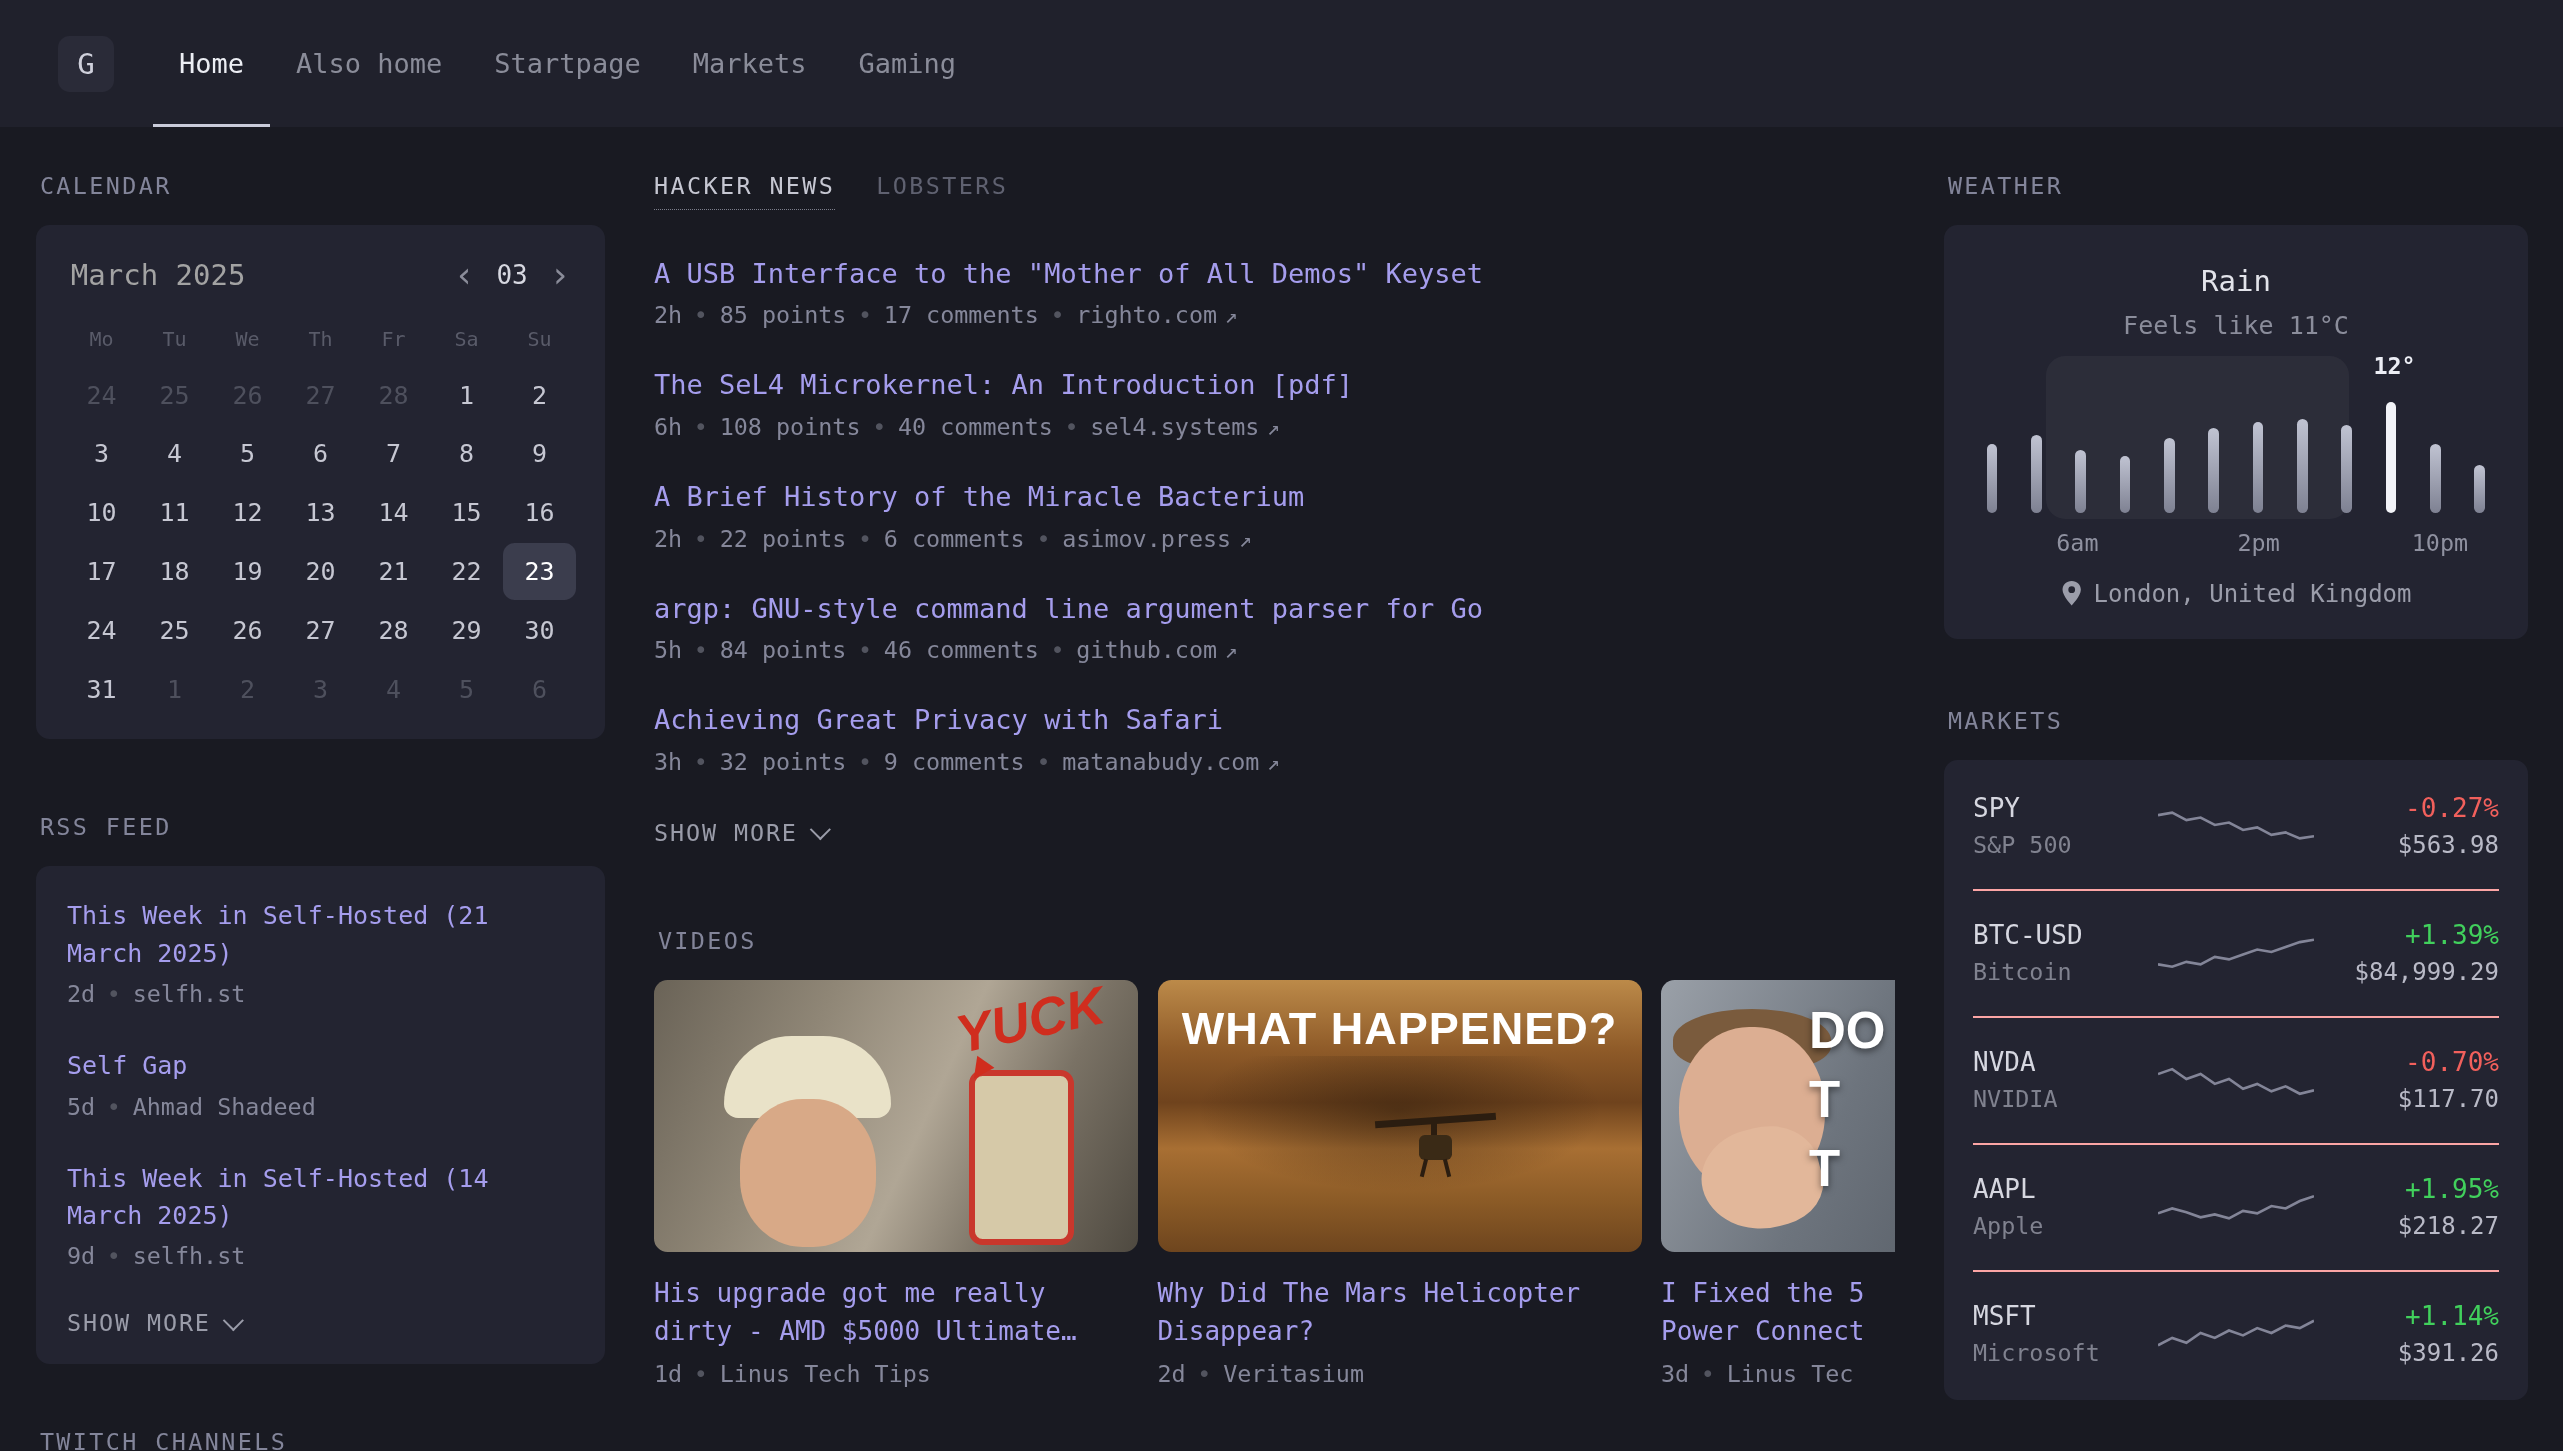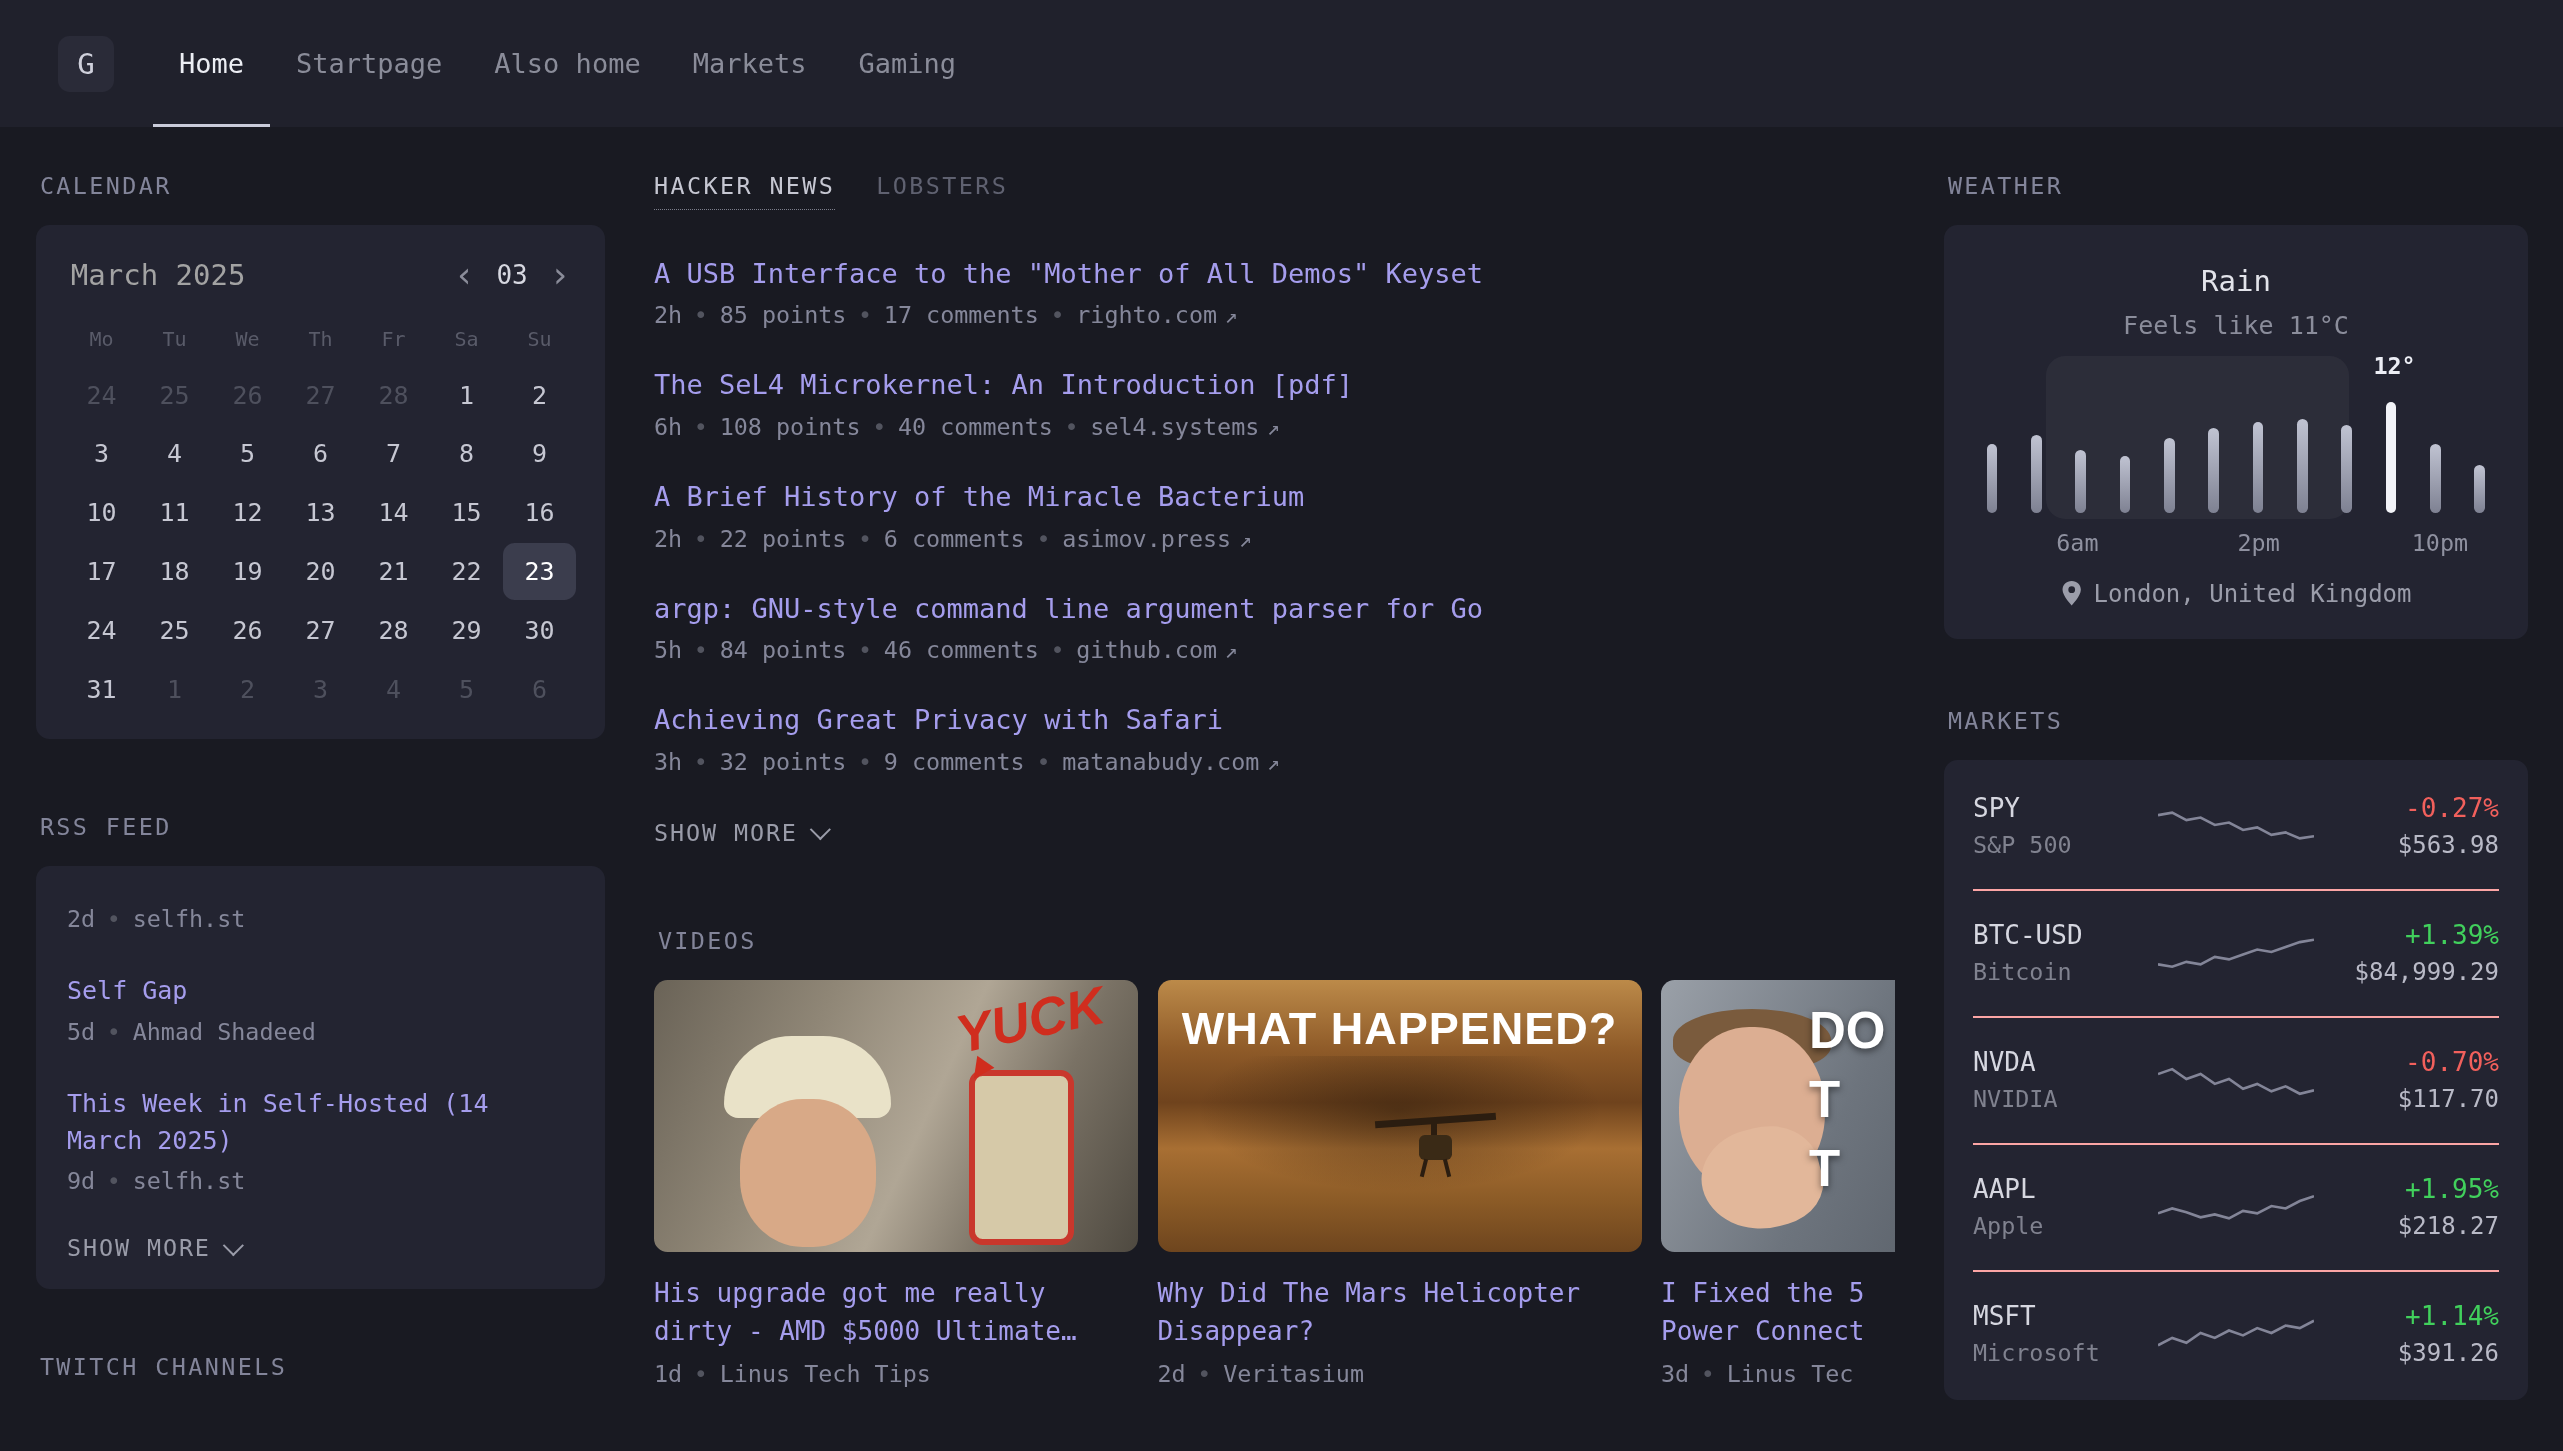--- a/index.html
+++ b/index.html
@@ -137,22 +137,22 @@
   .m-price{margin-top:8.8px;font-size:24px;color:#b9bac7;}
 </style>
 </head>
 <body>
 
 <div class="page">
 
   <header>
     <div class="logo">G</div>
     <div class="nav-item active">Home</div>
+    <div class="nav-item">Also home</div>
     <div class="nav-item">Startpage</div>
-    <div class="nav-item">Also home</div>
     <div class="nav-item">Markets</div>
     <div class="nav-item">Gaming</div>
   </header>
 
   <main>
 
     <div class="col-left">
       <div class="section-title">CALENDAR</div>
 
       <div class="card calendar">
@@ -216,20 +216,21 @@
             <div class="cal-day dim">4</div>
             <div class="cal-day dim">5</div>
             <div class="cal-day dim">6</div>
           </div>
       </div>
 
       <div class="rss-block">
         <div class="section-title">RSS FEED</div>
         <div class="card rss">
           <div class="rss-item">
+            <a class="link rss-title">This Week in Self-Hosted (21 March 2025)</a>
             <div class="meta rss-meta">
               <span>2d</span><span class="sep">•</span><span>selfh.st</span>
             </div>
           </div>
           <div class="rss-item">
             <a class="link rss-title">Self Gap</a>
             <div class="meta rss-meta">
               <span>5d</span><span class="sep">•</span><span>Ahmad Shadeed</span>
             </div>
           </div>

